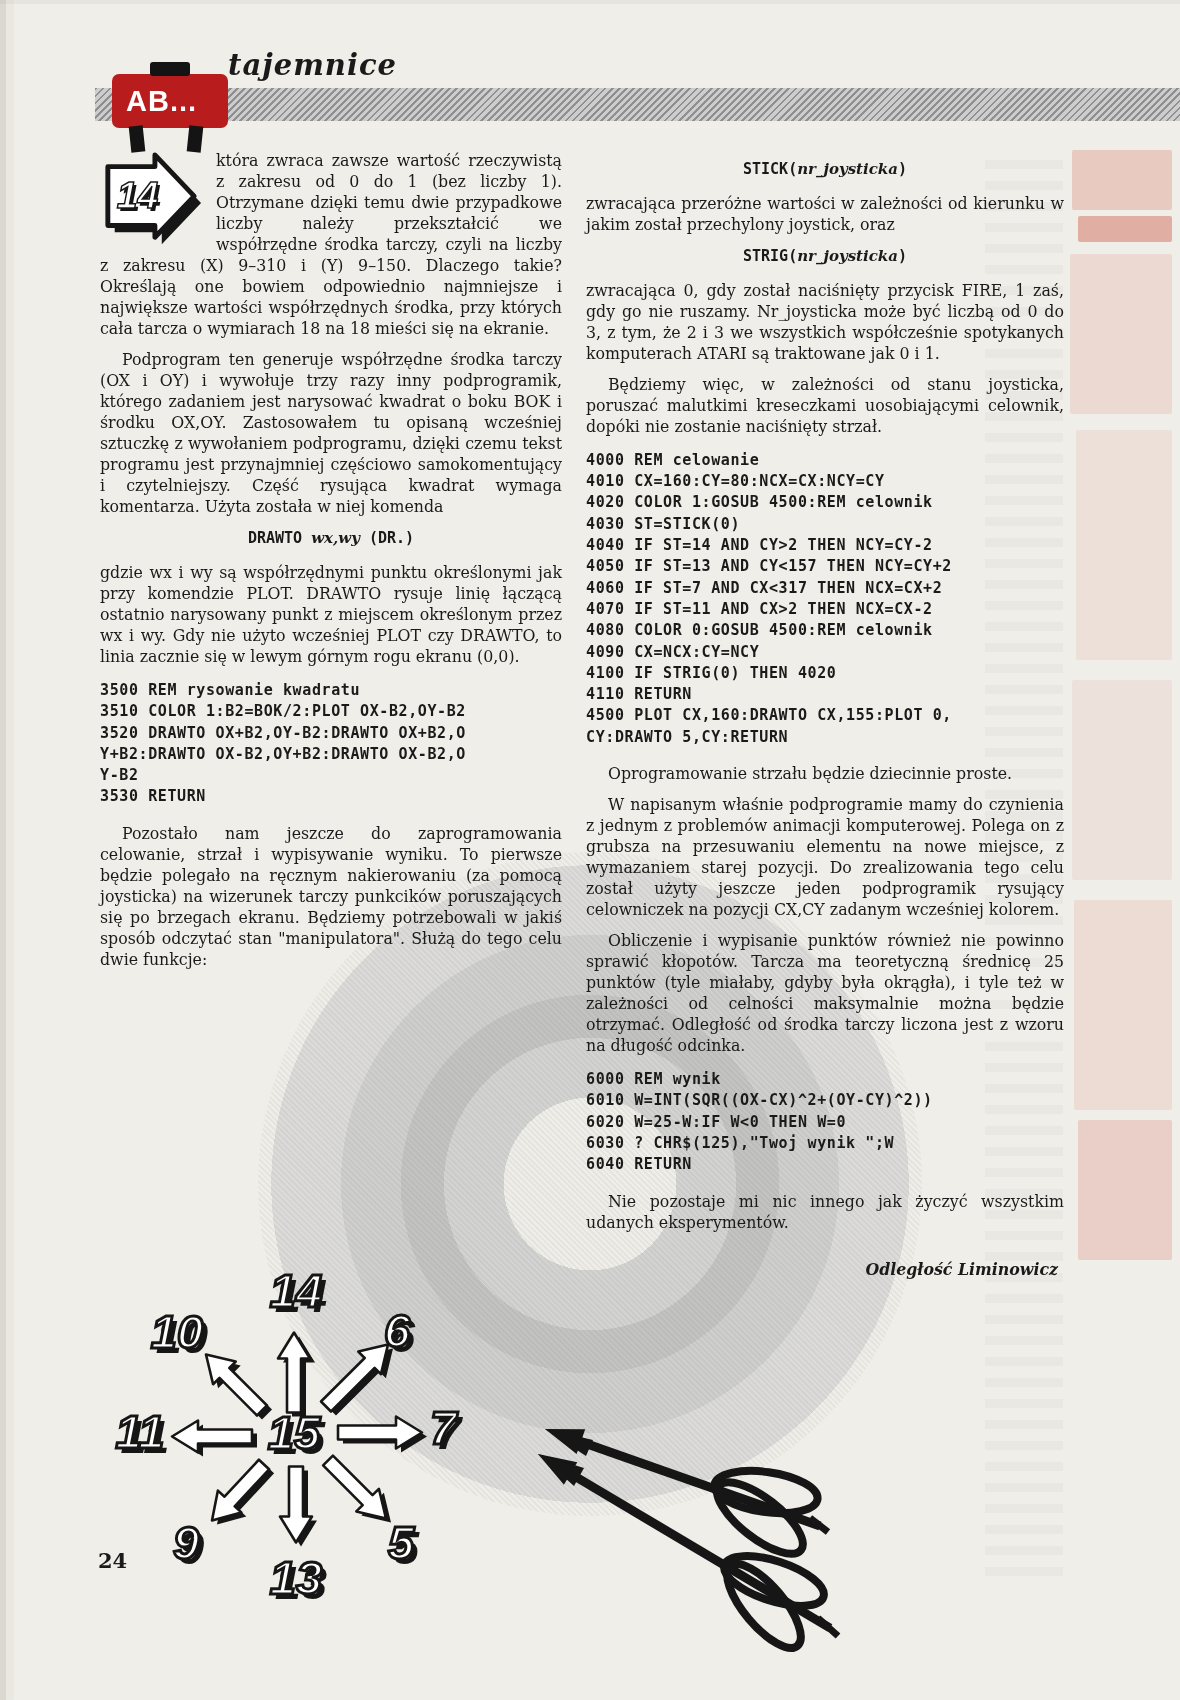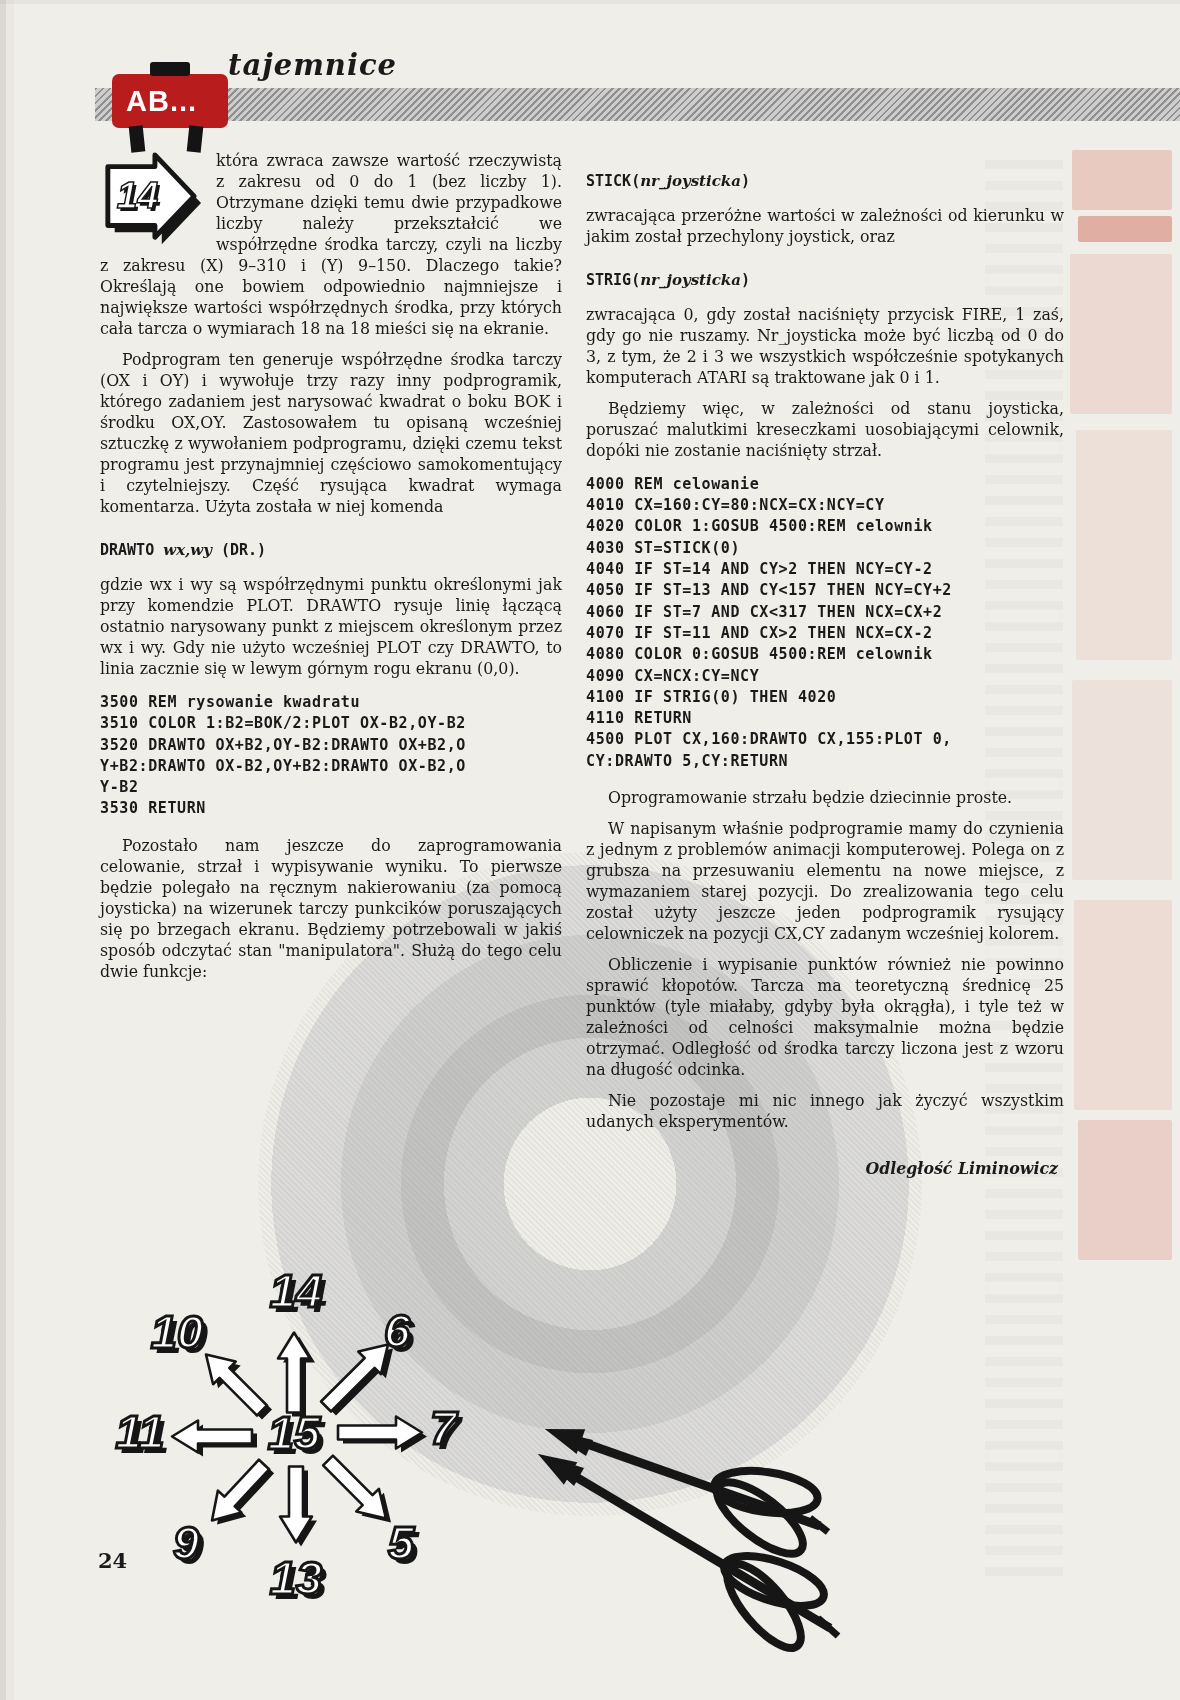--- a/index.html
+++ b/index.html
@@ -30,21 +30,21 @@
       repeating-linear-gradient(45deg, rgba(0,0,0,.05) 0 2px, transparent 2px 4px),
       radial-gradient(closest-side, rgba(0,0,0,0) 0 26%, #cdcdcd 26% 44%, #b9b9b9 44% 57%, #c8c8c8 57% 75%, #d7d7d6 75% 96%, rgba(0,0,0,0) 96%);}
   
   .col{position:absolute;z-index:2;font-size:15.8px;line-height:1.33;text-align:justify;font-weight:500;}
   .col-left{left:100px;top:150px;width:462px;}
   .col-right{left:586px;top:148px;width:478px;}
   .col p{margin:0 0 10px 0;}
   .col p.indent{text-indent:22px;}
   .code{font-family:"DejaVu Sans Mono",monospace;font-weight:bold;font-size:15px;line-height:1.42;
     letter-spacing:.6px;white-space:pre-wrap;margin:13px 0 15px 0;text-align:left;}
-  .fnline{font-family:"DejaVu Sans Mono",monospace;font-weight:bold;font-size:15px;margin:24px 0 13px 0;text-align:left;}
+  .fnline{font-family:"DejaVu Sans Mono",monospace;font-weight:bold;font-size:15px;margin:12px 0 13px 0;text-align:center;}
   .fnline .var{font-family:"DejaVu Serif",serif;font-style:italic;font-weight:bold;letter-spacing:0;}
   
   .drop-badge{float:left;width:102px;height:96px;margin:2px 14px 2px 0;}
   
   .jdiagram{position:absolute;left:100px;top:1272px;width:460px;height:340px;z-index:3;}
   .jdiagram svg{position:absolute;left:0;top:0;}
   .jnum{position:absolute;transform:translate(-50%,-50%);font-family:"Liberation Sans",sans-serif;
     font-weight:bold;font-style:italic;font-size:47px;color:#fff;-webkit-text-stroke:3px #161616;
     text-shadow:5px 5px 0 #161616;z-index:3;}
   .arrow-main{fill:#fff;stroke:#161616;stroke-width:2.6;stroke-linejoin:round;}
@@ -202,19 +202,24 @@
 4070 IF ST=11 AND CX&gt;2 THEN NCX=CX-2
 4080 COLOR 0:GOSUB 4500:REM celownik
 4090 CX=NCX:CY=NCY
 4100 IF STRIG(0) THEN 4020
 4110 RETURN
 4500 PLOT CX,160:DRAWTO CX,155:PLOT 0,
 CY:DRAWTO 5,CY:RETURN</div>
     <p class="indent">Oprogramowanie strzału będzie dziecinnie proste.</p>
     <p class="indent">W napisanym właśnie podprogramie mamy do czynienia z jednym z problemów animacji komputerowej. Polega on z grubsza na przesuwaniu elementu na nowe miejsce, z wymazaniem starej pozycji. Do zrealizowania tego celu został użyty jeszcze jeden podprogramik rysujący celowniczek na pozycji CX,CY zadanym wcześniej kolorem.</p>
     <p class="indent">Obliczenie i wypisanie punktów również nie powinno sprawić kłopotów. Tarcza ma teoretyczną średnicę 25 punktów (tyle miałaby, gdyby była okrągła), i tyle też w zależności od celności maksymalnie można będzie otrzymać. Odległość od środka tarczy liczona jest z wzoru na długość odcinka.</p>
+    <div class="code">6000 REM wynik
+6010 W=INT(SQR((OX-CX)^2+(OY-CY)^2))
+6020 W=25-W:IF W&lt;0 THEN W=0
+6030 ? CHR$(125),"Twoj wynik ";W
+6040 RETURN</div>
     <p class="indent">Nie pozostaje mi nic innego jak życzyć wszystkim udanych eksperymentów.</p>
     <div class="author">Odległość Liminowicz</div>
   </div>
 
   <div class="pagenum">24</div>
 
 </div>
 
 </body></html>

